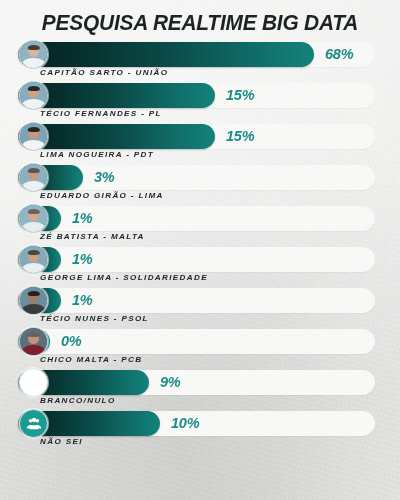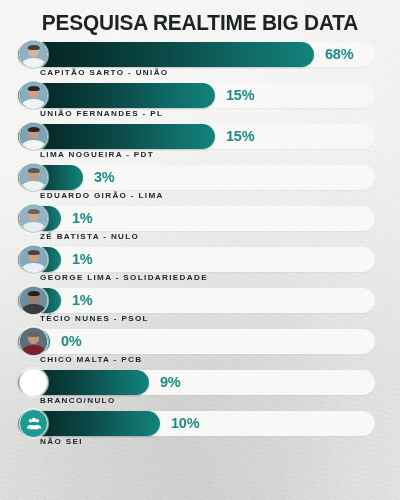--- a/index.html
+++ b/index.html
@@ -16,21 +16,21 @@
     background:
       radial-gradient(ellipse at 12% 22%, rgba(255,255,255,.55) 0 18%, rgba(0,0,0,0) 60%),
       radial-gradient(ellipse at 78% 12%, rgba(255,255,255,.40) 0 14%, rgba(0,0,0,0) 55%),
       radial-gradient(ellipse at 60% 78%, rgba(0,0,0,.045) 0 20%, rgba(0,0,0,0) 62%),
       radial-gradient(ellipse at 30% 95%, rgba(0,0,0,.05) 0 16%, rgba(0,0,0,0) 58%),
       repeating-linear-gradient(104deg, rgba(0,0,0,.018) 0 1px, rgba(255,255,255,0) 1px 4px),
       repeating-linear-gradient(14deg, rgba(255,255,255,.22) 0 1px, rgba(0,0,0,0) 1px 5px),
       linear-gradient(180deg,#ececea 0%,#e7e7e5 48%,#e3e3e1 100%);
     pointer-events:none;
   }
-  #chart-root{position:absolute;inset:0;}
+  #chart-root{position:absolute;inset:0;font-style:italic;}
 
   
   .title{
     position:absolute;top:11px;left:0;width:400px;
     text-align:center;
     font-size:21.5px;
     font-weight:800;
     letter-spacing:-0.2px;
     color:#1d2321;
     font-family:"Liberation Sans",sans-serif;
@@ -136,21 +136,21 @@
         <div class="fill" style="width: 197px;"></div>
         <div class="avatar">
           <span class="face">
             <span class="sky" style="background:#86aec2"></span>
             <span class="body" style="background:#eff3f4"></span>
             <span class="head" style="background:#cfa286"></span>
             <span class="hair" style="background:#2e2623"></span>
           </span>
         </div>
         <div class="pct" style="left: 226px;">15%</div>
-        <div class="name">UNIÃO FERNANDES - PL</div>
+        <div class="name">TÉCIO FERNANDES - PL</div>
       </div>
       <div class="row">
         <div class="track"></div>
         <div class="fill" style="width: 197px;"></div>
         <div class="avatar">
           <span class="face">
             <span class="sky" style="background:#7ca4b8"></span>
             <span class="body" style="background:#f2f4f5"></span>
             <span class="head" style="background:#c79a7d"></span>
             <span class="hair" style="background:#2b2522"></span>
@@ -178,21 +178,21 @@
         <div class="fill" style="width: 43px;"></div>
         <div class="avatar">
           <span class="face">
             <span class="sky" style="background:#8fb5c6"></span>
             <span class="body" style="background:#e7ecef"></span>
             <span class="head" style="background:#d3a98e"></span>
             <span class="hair" style="background:#6b6360"></span>
           </span>
         </div>
         <div class="pct" style="left: 72px;">1%</div>
-        <div class="name">ZÉ BATISTA - NULO</div>
+        <div class="name">ZÉ BATISTA - MALTA</div>
       </div>
       <div class="row">
         <div class="track"></div>
         <div class="fill" style="width: 43px;"></div>
         <div class="avatar">
           <span class="face">
             <span class="sky" style="background:#83a9bd"></span>
             <span class="body" style="background:#eaeff1"></span>
             <span class="head" style="background:#cda283"></span>
             <span class="hair" style="background:#4e443e"></span>

